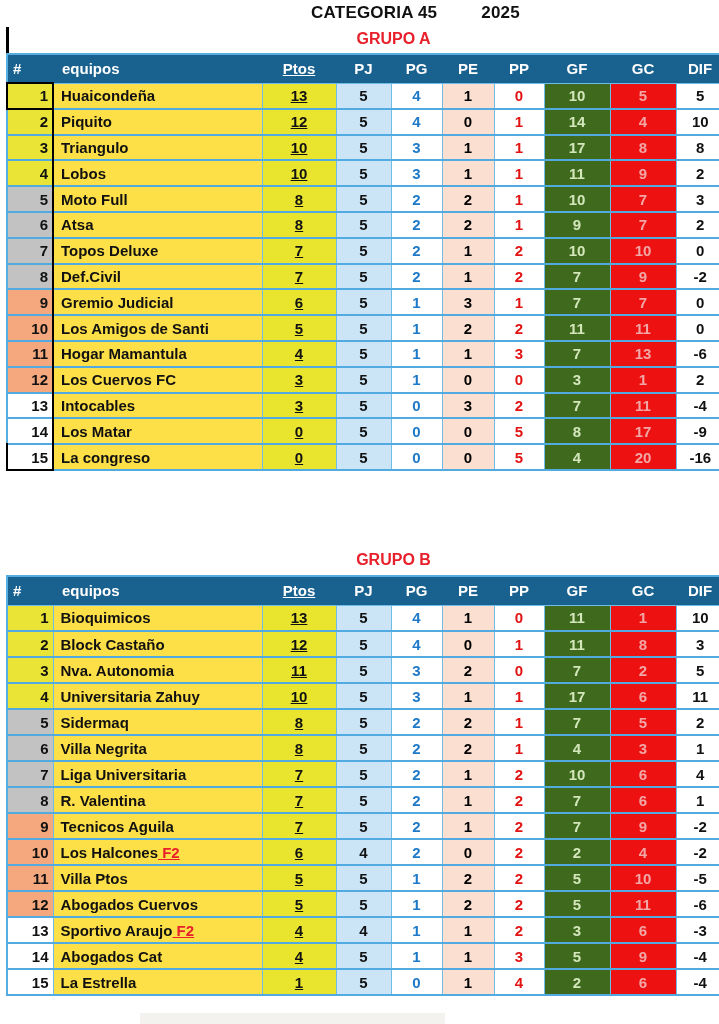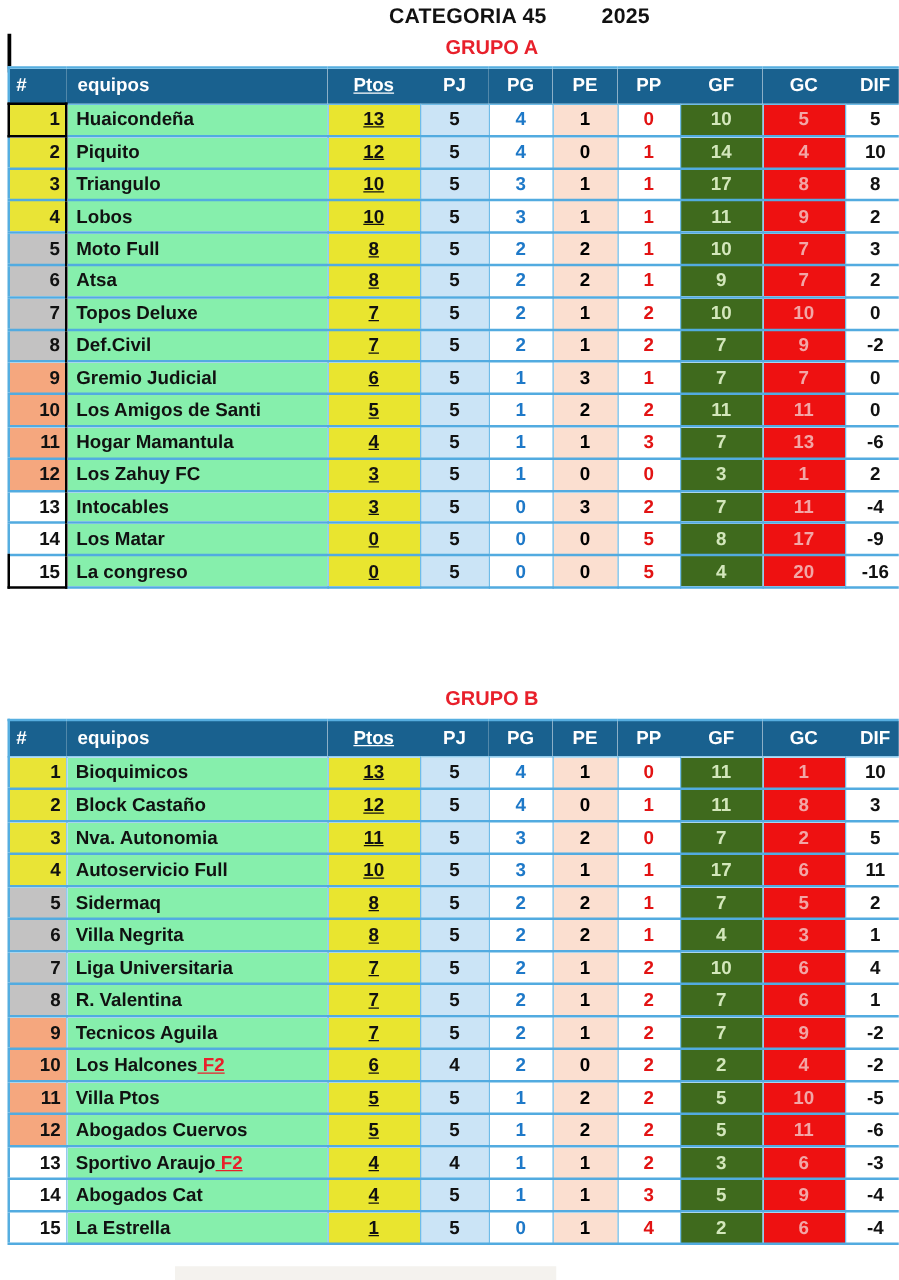--- a/index.html
+++ b/index.html
@@ -35,21 +35,21 @@
   .rows-b tbody tr{height:26px;}
   thead th{background:#19618f;color:#fff;border:none;text-align:center;font-size:15px;}
   thead th.col0{text-align:left;padding-left:5px;}
   thead th.col1{text-align:left;padding-left:9px;}
   
   .col0{width:40px;} .col1{width:200px;} .col2{width:74px;text-decoration:underline;} .col3{width:55px;}
   .col4{width:51px;} .col5{width:52px;} .col6{width:50px;} .col7{width:66px;margin-top:20px;}
   .col8{width:66px;} .col9{width:48px;}
   td{text-align:center;}
   td.c-rank{text-align:right;padding-right:4px;}
-  td.c-team{text-align:left;padding-left:7px;background:#86efac;}
+  td.c-team{text-align:left;padding-left:7px;background:#fde047;}
   td.c-ptos{background:#e9e52f;}
   td.c-pj{background:#cbe4f6;}
   td.c-pg{color:#1e79c8;background:#fff;}
   td.c-pe{background:#fbdfd0;color:#000;}
   td.c-pp{color:#e21313;background:#fff;}
   td.c-gf{background:#3f6a1d;color:#d3e7bb;}
   td.c-gc{background:#ee1111;color:#f2a6a6;}
   td.c-dif{background:#fff;}
   
   td.band-top{background:#e9e436;}
@@ -223,21 +223,21 @@
             <td class="c-pj col3">5</td>
             <td class="c-pg col4">1</td>
             <td class="c-pe col5">1</td>
             <td class="c-pp col6">3</td>
             <td class="c-gf col7">7</td>
             <td class="c-gc col8">13</td>
             <td class="c-dif col9">-6</td>
           </tr>
           <tr>
             <td class="c-rank col0 band-low">12</td>
-            <td class="c-team col1"><span>Los Zahuy FC</span></td>
+            <td class="c-team col1"><span>Los Cuervos FC</span></td>
             <td class="c-ptos col2">3</td>
             <td class="c-pj col3">5</td>
             <td class="c-pg col4">1</td>
             <td class="c-pe col5">0</td>
             <td class="c-pp col6">0</td>
             <td class="c-gf col7">3</td>
             <td class="c-gc col8">1</td>
             <td class="c-dif col9">2</td>
           </tr>
           <tr>
@@ -330,21 +330,21 @@
             <td class="c-pj col3">5</td>
             <td class="c-pg col4">3</td>
             <td class="c-pe col5">2</td>
             <td class="c-pp col6">0</td>
             <td class="c-gf col7">7</td>
             <td class="c-gc col8">2</td>
             <td class="c-dif col9">5</td>
           </tr>
           <tr>
             <td class="c-rank col0 band-top">4</td>
-            <td class="c-team col1"><span>Autoservicio Full</span></td>
+            <td class="c-team col1"><span>Universitaria Zahuy</span></td>
             <td class="c-ptos col2">10</td>
             <td class="c-pj col3">5</td>
             <td class="c-pg col4">3</td>
             <td class="c-pe col5">1</td>
             <td class="c-pp col6">1</td>
             <td class="c-gf col7">17</td>
             <td class="c-gc col8">6</td>
             <td class="c-dif col9">11</td>
           </tr>
           <tr>

